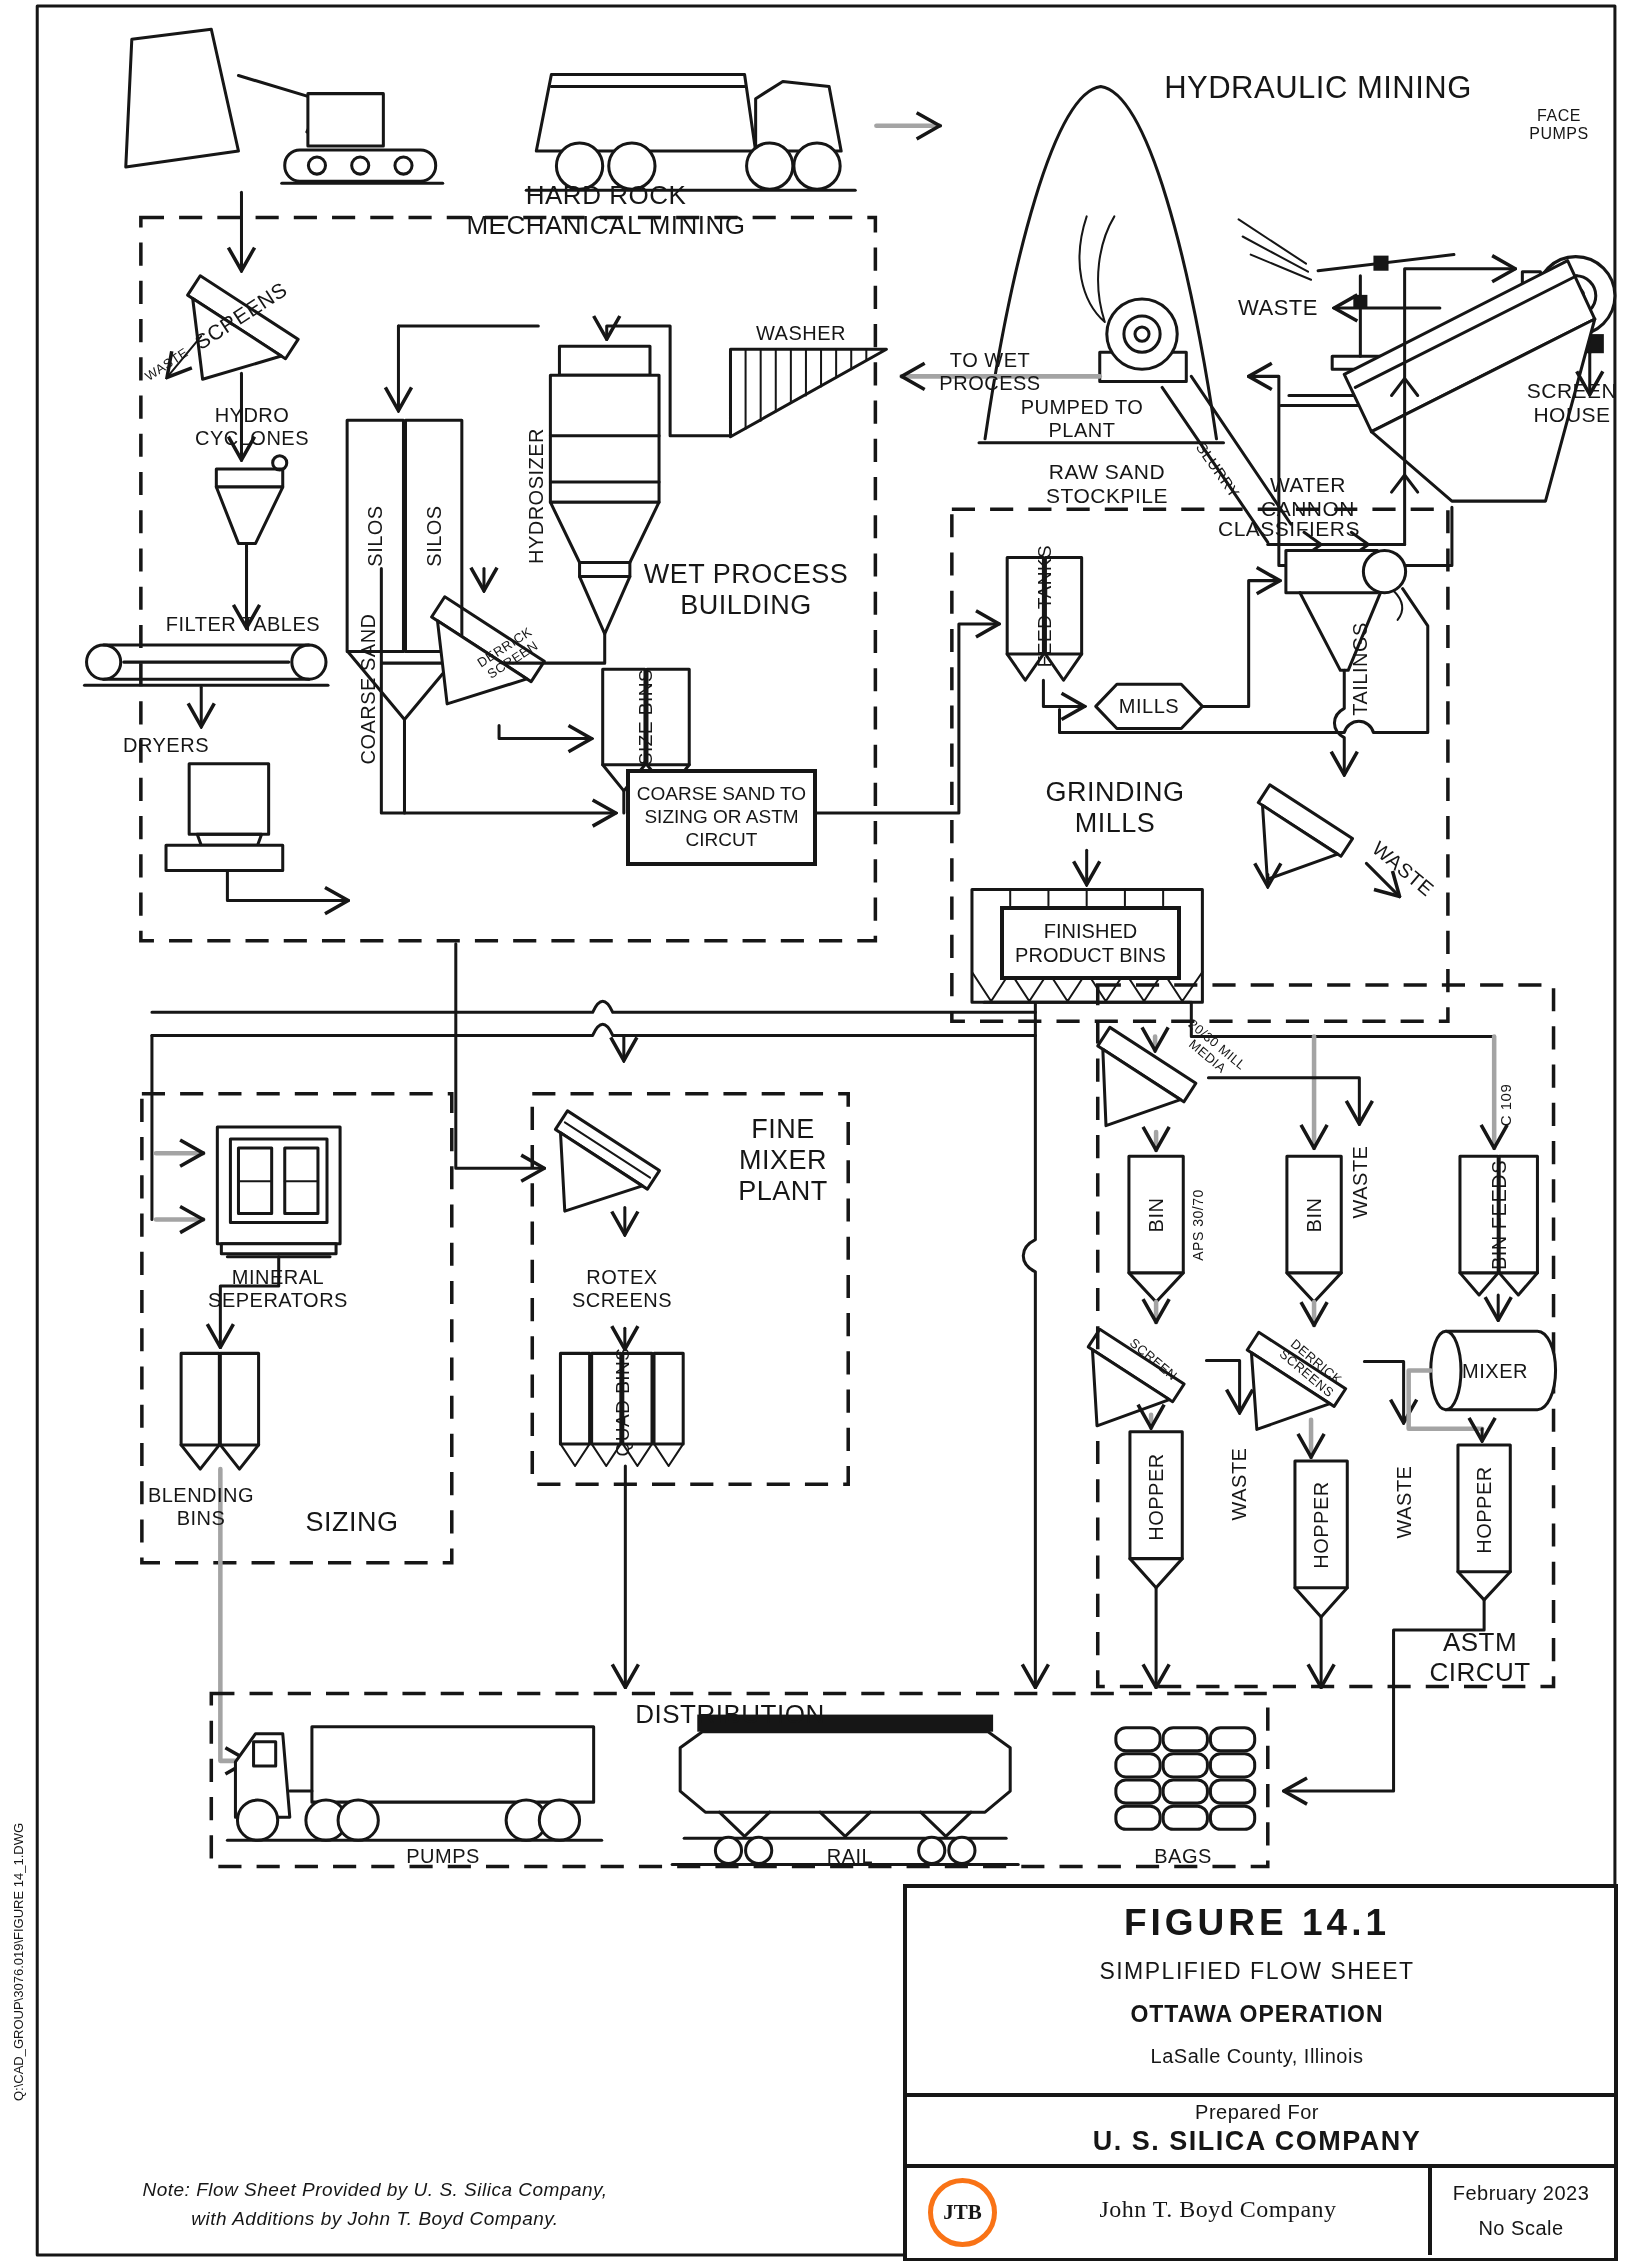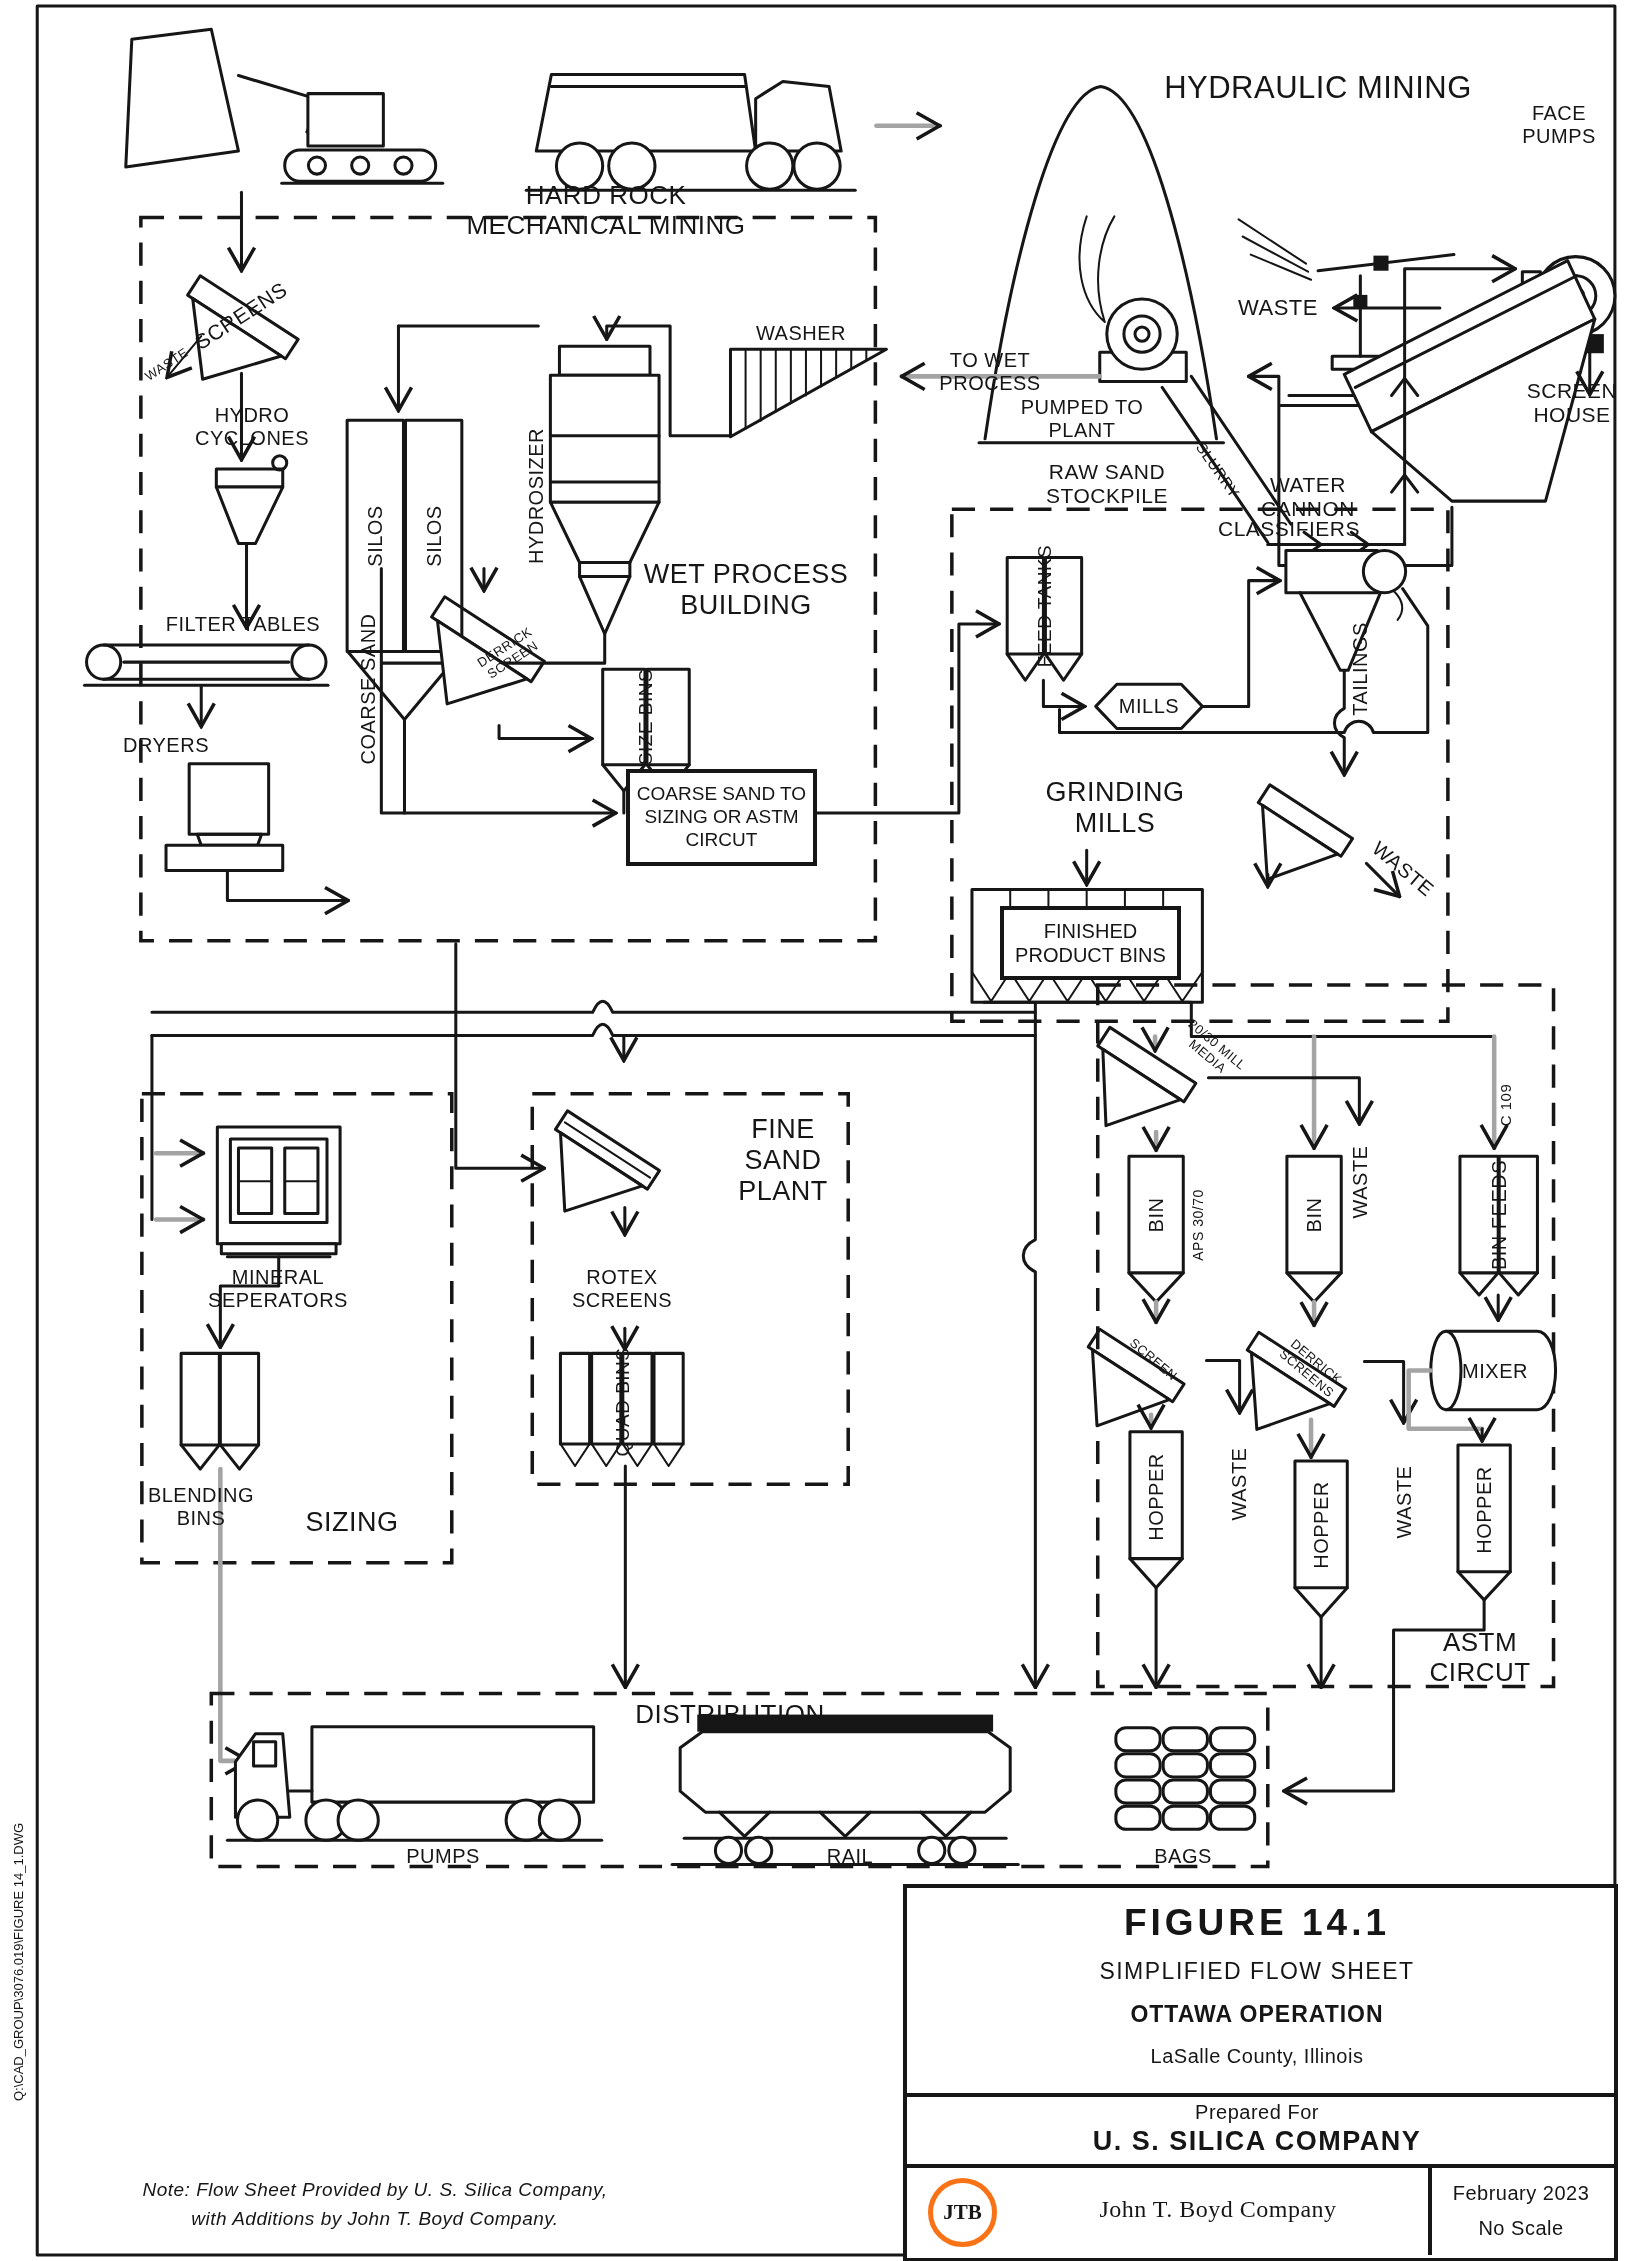--- a/index.html
+++ b/index.html
@@ -357,21 +357,21 @@
         <rect class="s f" x="2312" y="3538" width="88" height="46" rx="20"></rect>
         <rect class="s f" x="2406" y="3538" width="88" height="46" rx="20"></rect>
     <rect class="s f" x="2218" y="3590" width="88" height="46" rx="20"></rect>
         <rect class="s f" x="2312" y="3590" width="88" height="46" rx="20"></rect>
         <rect class="s f" x="2406" y="3590" width="88" height="46" rx="20"></rect>
   </g>
 </svg>
 
 <div class="lbl cc" style="left:606px;top:211px;width:332px;font-size:26px;">HARD ROCK MECHANICAL MINING</div>
 <div class="lbl cc" style="left:1318px;top:88px;width:453px;font-size:31px;">HYDRAULIC MINING</div>
-<div class="lbl cc" style="left:1559px;top:125px;width:106px;font-size:20px;">FACE PUMPS</div>
+<div class="lbl cc" style="left:1559px;top:125px;width:106px;font-size:16px;">FACE PUMPS</div>
 <div class="lbl cc" style="left:1107px;top:484px;width:171px;font-size:21px;">RAW SAND STOCKPILE</div>
 <div class="lbl cc" style="left:1308px;top:497px;width:131px;font-size:21px;">WATER CANNON</div>
 <div class="lbl rs" style="left:1218px;top:470px;font-size:15px;">SLURRY</div>
 <div class="lbl cc" style="left:1278px;top:308px;width:111px;font-size:22px;">WASTE</div>
 <div class="lbl cc" style="left:1572px;top:403px;width:121px;font-size:21px;">SCREEN HOUSE</div>
 <div class="lbl cc" style="left:1082px;top:419px;width:151px;font-size:20px;">PUMPED TO PLANT</div>
 <div class="lbl cc" style="left:990px;top:372px;width:126px;font-size:20px;">TO WET PROCESS</div>
 
 <div class="lbl cc" style="left:746px;top:590px;width:221px;font-size:27px;">WET PROCESS BUILDING</div>
 <div class="lbl rd" style="left:241px;top:316px;font-size:21px;">SCREENS</div>
@@ -414,21 +414,21 @@
 <div class="lbl rv" style="left:1404px;top:1502px;font-size:20px;">WASTE</div>
 <div class="lbl rv" style="left:1506px;top:1105px;font-size:15px;">C 109</div>
 <div class="lbl rv" style="left:1499px;top:1215px;font-size:20px;">BIN FEEDS</div>
 <div class="lbl cc" style="left:1495px;top:1371px;width:101px;font-size:20px;">MIXER</div>
 <div class="lbl rv" style="left:1484px;top:1510px;font-size:20px;">HOPPER</div>
 
 <div class="lbl cc" style="left:352px;top:1522px;width:151px;font-size:27px;">SIZING</div>
 <div class="lbl cc" style="left:278px;top:1289px;width:171px;font-size:20px;">MINERAL SEPERATORS</div>
 <div class="lbl cc" style="left:201px;top:1507px;width:131px;font-size:20px;">BLENDING BINS</div>
 
-<div class="lbl cc" style="left:783px;top:1160px;width:131px;font-size:27px;">FINE SAND PLANT</div>
+<div class="lbl cc" style="left:783px;top:1160px;width:131px;font-size:27px;">FINE MIXER PLANT</div>
 <div class="lbl cc" style="left:622px;top:1289px;width:131px;font-size:20px;">ROTEX SCREENS</div>
 <div class="lbl rv" style="left:623px;top:1402px;font-size:19px;">QUAD BINS</div>
 
 <div class="lbl cc" style="left:730px;top:1715px;width:252px;font-size:26px;">DISTRIBUTION</div>
 <div class="lbl cc" style="left:443px;top:1856px;width:131px;font-size:20px;">PUMPS</div>
 <div class="lbl cc" style="left:850px;top:1856px;width:101px;font-size:20px;">RAIL</div>
 <div class="lbl cc" style="left:1183px;top:1856px;width:101px;font-size:20px;">BAGS</div>
 
 <div class="tb" style="left:903px;top:1884px;width:707px;height:370px;"></div>
 <div class="tbline" style="left:903px;top:2093px;width:711px;height:4px;"></div>

